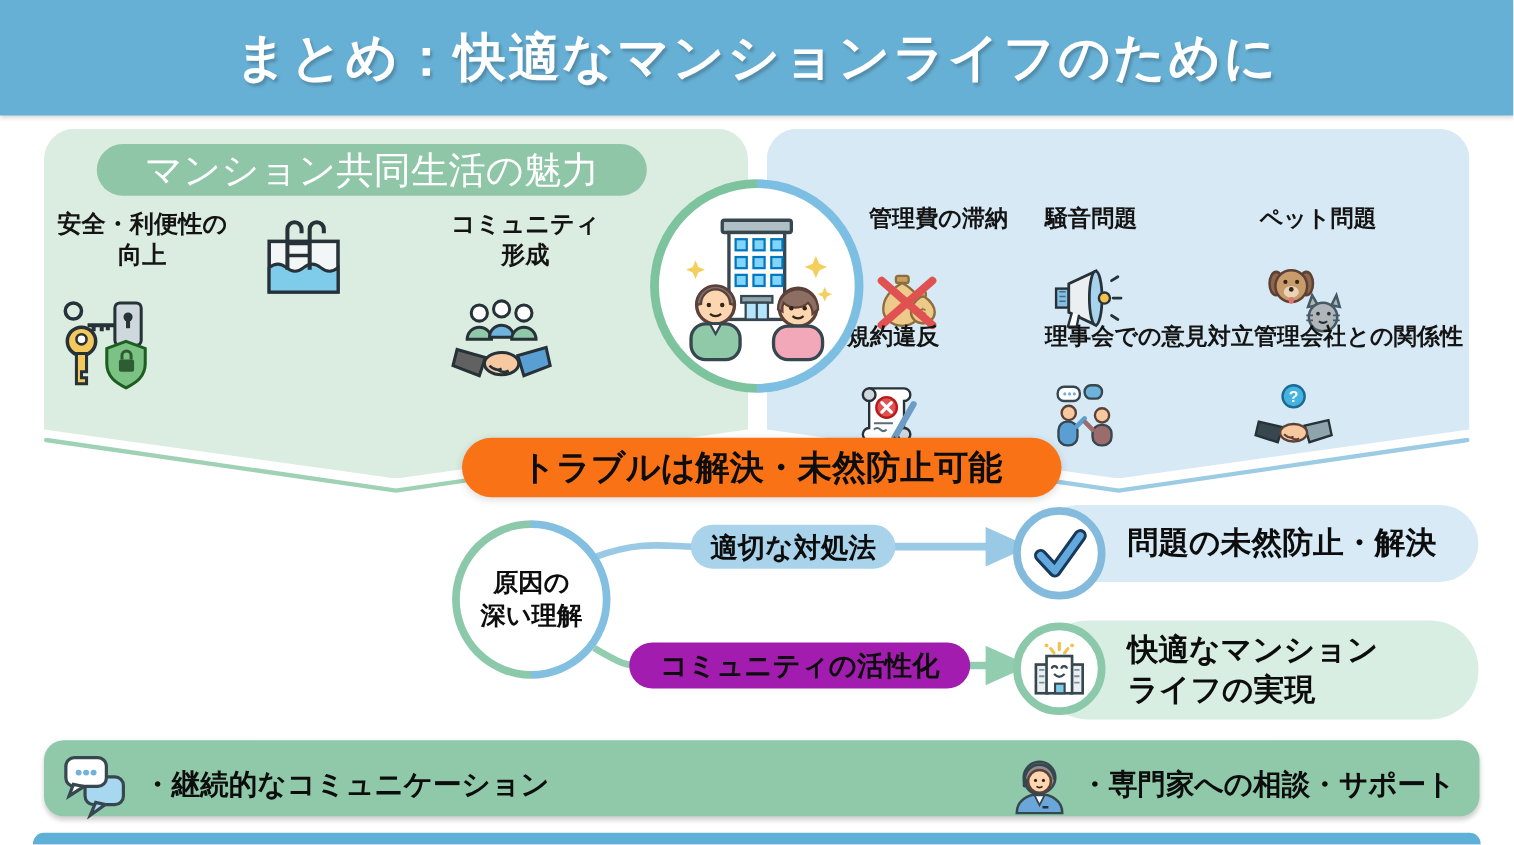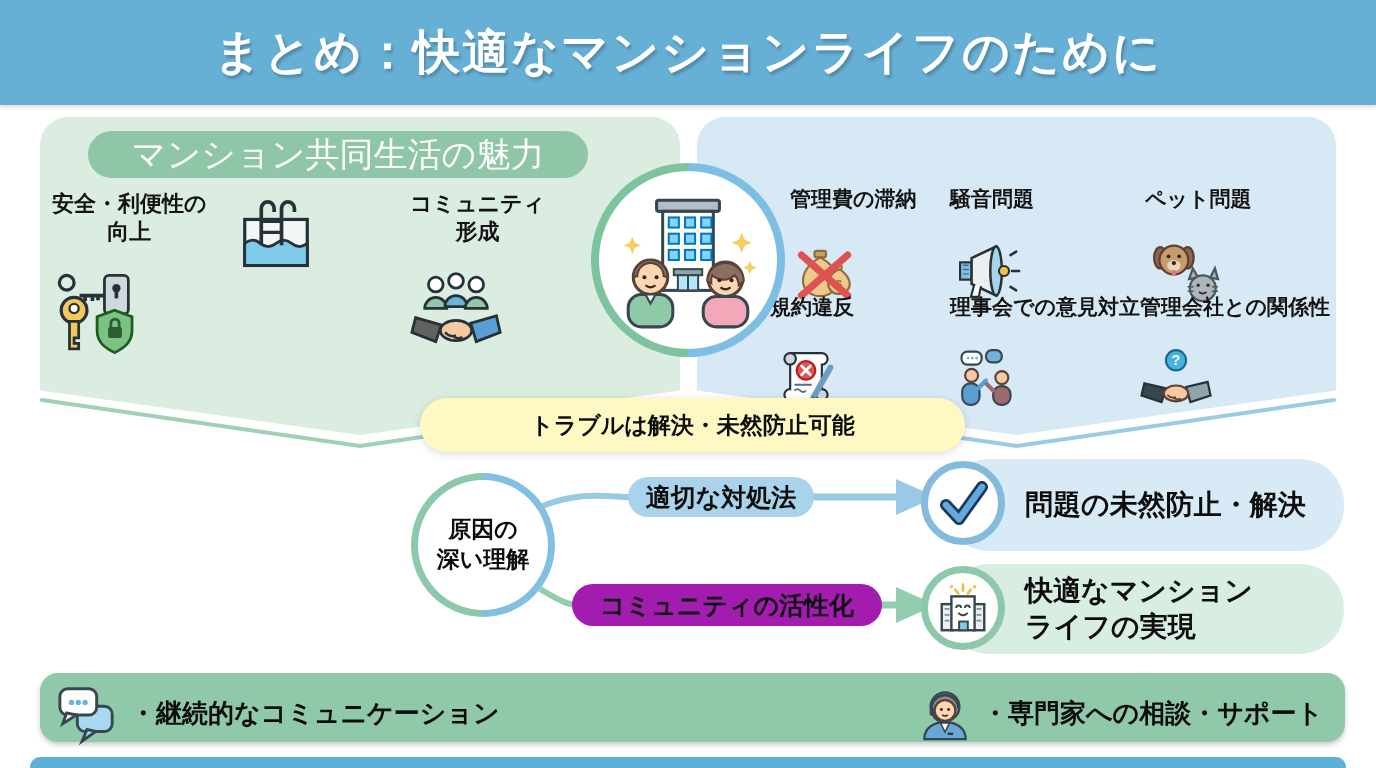--- a/index.html
+++ b/index.html
@@ -23,23 +23,23 @@
   .cell{position:absolute;display:flex;flex-direction:column;align-items:flex-start;gap:23px;z-index:2;}
   .cell .lbl{font-size:22px;font-weight:bold;text-align:center;white-space:pre-line;line-height:1.25;color:#141414;}
   .cell.small .lbl{font-size:21px;}
   
   .big-circle{position:absolute;left:591px;top:163px;width:194px;height:194px;border-radius:50%;
               background:linear-gradient(90deg,#7cc39e 50%,#7dbfe2 50%);display:flex;align-items:center;
               justify-content:center;z-index:3;}
   .big-circle .inner{width:178px;height:178px;border-radius:50%;background:#fff;display:flex;
                      align-items:center;justify-content:center;}
   
-  .banner{position:absolute;left:420px;top:398px;width:545px;height:54px;background:#fef9c3;border-radius:27px;
+  .banner{position:absolute;left:420px;top:398px;width:545px;height:54px;background:#f97316;border-radius:27px;
           box-shadow:0 2px 8px rgba(0,0,0,.15);display:flex;align-items:center;justify-content:center;
-          font-size:23px;font-weight:bold;z-index:5;color:#0d0d0d;}
+          font-size:31px;font-weight:bold;z-index:5;color:#0d0d0d;}
   
   .state-box{position:absolute;left:40px;top:455px;width:433px;height:198px;background:#dbece1;border-radius:26px;
              display:flex;align-items:center;justify-content:center;text-align:center;font-size:33px;
              font-weight:bold;white-space:pre-line;line-height:1.5;z-index:1;color:#0d0d0d;}
   .cause-circle{position:absolute;left:411px;top:473px;width:144px;height:144px;border-radius:50%;
                 background:linear-gradient(90deg,#8cc9ab 50%,#82bfe0 50%);display:flex;align-items:center;
                 justify-content:center;z-index:2;}
   .cause-circle .inner{width:130px;height:130px;border-radius:50%;background:#fff;display:flex;align-items:center;
                 justify-content:center;text-align:center;font-size:23px;font-weight:bold;white-space:pre-line;
                 line-height:1.3;color:#0d0d0d;}
@@ -48,21 +48,21 @@
              font-size:25px;border-radius:21px;z-index:2;color:#0d0d0d;}
   .pill-path.blue{left:628px;top:477px;width:186px;height:40px;background:#a9d3ea;}
   .pill-path.green{left:572px;top:584px;width:310px;height:42px;background:#a21caf;font-family:Liberation Mono, monospace;}
   .res-circle{position:absolute;width:70px;height:70px;border-radius:50%;background:#fff;display:flex;
               align-items:center;justify-content:center;z-index:3;}
   .res-circle.blue{left:921px;top:461px;border:7px solid #84bbdd;}
   .res-circle.green{left:921px;top:566px;border:7px solid #8cc9ab;}
   .res-box{position:absolute;left:945px;width:399px;border-radius:44px;display:flex;align-items:center;
            padding-left:80px;box-sizing:border-box;font-size:28px;font-weight:bold;white-space:pre-line;
            line-height:1.3;z-index:1;color:#0d0d0d;}
-  .res-box.blue{top:459px;height:92px;background:#d8eaf5;}
+  .res-box.blue{top:459px;height:70px;background:#d8eaf5;}
   .res-box.green{top:564px;height:90px;background:#d9eee3;}
   
   .footer{position:absolute;left:40px;top:673px;width:1305px;height:69px;background:#8fc9aa;border-radius:18px;
           box-shadow:0 3px 5px rgba(0,0,0,.2);display:flex;align-items:center;justify-content:space-between;
           padding:12px 22px 0 14px;box-sizing:border-box;z-index:2;}
   .f-item{display:flex;align-items:center;gap:10px;}
   .f-item .lbl{font-size:26px;font-weight:bold;color:#0d0d0d;}
   .next-sliver{position:absolute;left:30px;top:757px;width:1316px;height:11px;background:#5fb0d6;
                border-radius:10px 10px 0 0;z-index:0;}
 </style>

